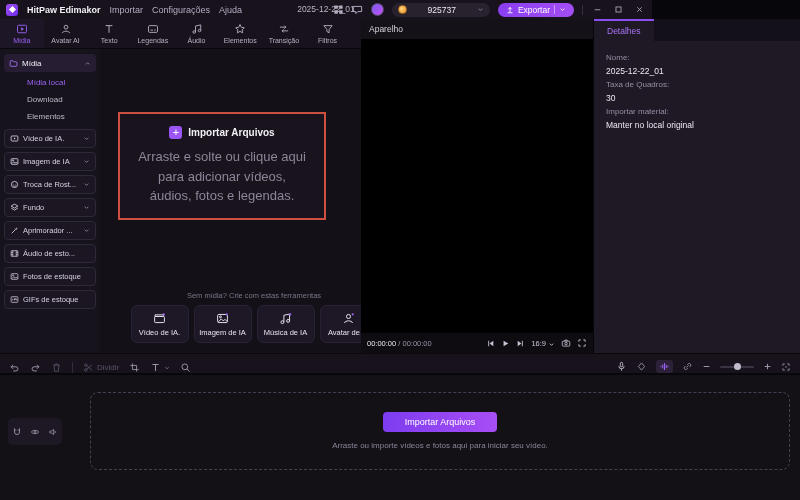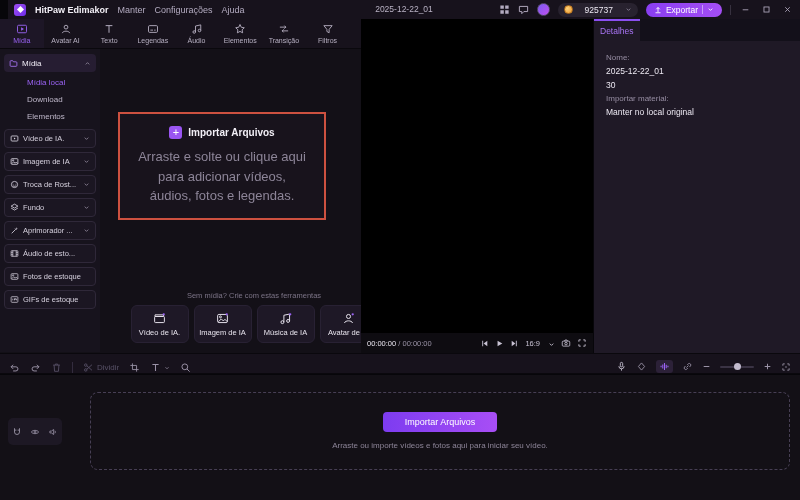--- a/index.html
+++ b/index.html
@@ -2,34 +2,34 @@
 <html><head>
 <meta charset="utf-8">
 <style>
   * { margin:0; padding:0; box-sizing:border-box; }
   html,body { width:800px; height:500px; background:#07060a; }
   body { font-family:"Liberation Sans", sans-serif; overflow:hidden; }
   svg { display:block; flex:none; }
   .app { position:relative; width:800px; height:500px; background:#07060a; color:#d8d3e0; }
 
   
-  .titlebar { position:absolute; top:0; left:8px; width:792px; height:19px; background:#17121c;
+  .titlebar { position:absolute; top:0; left:0; width:652px; height:19px; background:#17121c;
     display:flex; align-items:center; padding:0 6px; gap:9px; font-size:9px; }
   .logo { width:12px; height:12px; border-radius:3px; background:linear-gradient(135deg,#a050f2,#6d2ce8);
     display:flex; align-items:center; justify-content:center; }
   .logo i { width:5px; height:5px; background:#fff; transform:rotate(45deg); display:block; }
   .appname { color:#f2eff6; font-weight:bold; white-space:nowrap; }
   .menu { color:#b3abc0; cursor:default; white-space:nowrap; }
   .project-name { position:absolute; left:50%; top:0; transform:translateX(-50%); height:19px; line-height:19px;
     color:#b9b2c4; font-size:8.5px; }
   .tb-right { margin-left:auto; display:flex; align-items:center; gap:8px; }
   .tb-ic { color:#b3abc0; }
   .avatar { width:13px; height:13px; border-radius:50%; background:linear-gradient(135deg,#7a5cf0,#c04ff0);
     border:1px solid #5a4d70; }
-  .coin-pill { display:flex; align-items:center; gap:12px; background:#28222f; border-radius:9px;
+  .coin-pill { display:flex; align-items:center; gap:21px; background:#28222f; border-radius:9px;
     padding:2px 6px; color:#ece8f2; font-size:8.5px; }
   .coin { width:9px; height:9px; border-radius:50%;
     background:radial-gradient(circle at 35% 35%, #ffd27a, #e8962e); border:1px solid #b9741f; }
   .export-btn { display:flex; align-items:center; gap:4px; background:linear-gradient(90deg,#8a3ef2,#a44ef5);
     color:#fff; border-radius:9px; padding:2px 8px; font-size:8.5px; cursor:pointer; }
   .export-btn .bar { width:1px; height:9px; background:rgba(255,255,255,.45); }
   .vsep-t { width:1px; height:10px; background:#37313f; }
   .win { color:#b3abc0; width:13px; display:flex; justify-content:center; }
 
   
@@ -72,27 +72,27 @@
   
   .preview-panel { position:absolute; top:19px; left:361px; width:232px; height:334px; background:#0e0c11;
     display:flex; flex-direction:column; }
   .preview-header { height:20px; background:#141118; display:flex; align-items:center; padding:0 8px;
     font-size:8.5px; color:#d8d3e0; }
   .video-area { flex:1; background:#000; }
   .preview-controls { height:20px; display:flex; align-items:center; padding:0 6px; gap:5px;
     background:#0e0c11; font-size:7.5px; color:#9a93a6; }
   .t-cur { color:#e8e4ee; }
   .transport { margin-left:auto; display:flex; align-items:center; gap:6px; color:#c9c3d4; }
-  .aspect { display:flex; align-items:flex-end; gap:8px; color:#c9c3d4; cursor:pointer; }
+  .aspect { display:flex; align-items:flex-end; gap:2px; color:#c9c3d4; cursor:pointer; }
 
   
   .details-panel { position:absolute; top:19px; left:594px; width:206px; height:334px; background:#1f1926;
     display:flex; flex-direction:column; }
   .details-tabs { height:22px; background:#13101a; display:flex; }
-  .dtab { padding:0 6px; display:flex; align-items:center; font-size:8.5px; color:#a974f5;
+  .dtab { padding:0 13px; display:flex; align-items:center; font-size:8.5px; color:#a974f5;
     background:#1f1926; border-top:2px solid #8b4ff0; cursor:pointer; }
   .details-body { padding:12px 12px; display:flex; flex-direction:column; gap:4px; font-size:8px; }
   .f-label { color:#968da2; margin-bottom:4px; }
   .f-value { color:#ece8f2; font-size:8.5px; }
 
   
   .tl-toolbar { position:absolute; top:353px; left:0; width:800px; height:21px; background:#17121c;
     border-top:1px solid #0a080d; border-bottom:1px solid #0a080d;
     display:flex; align-items:flex-end; padding:0 9px; gap:10px; color:#9a92a6; }
   .tbtn { display:flex; align-items:center; gap:3px; font-size:8px; color:#9a92a6; cursor:pointer; }
@@ -118,21 +118,21 @@
 </head>
 <body>
 
 <div class="app">
 
   <div class="titlebar">
     <span class="logo">
         <i></i>
       </span>
     <span class="appname">HitPaw Edimakor</span>
-    <span class="menu">Manter</span>
+    <span class="menu">Importar</span>
     <span class="menu">Configurações</span>
     <span class="menu">Ajuda</span>
     <span class="project-name">2025-12-22_01</span>
     <span class="tb-right">
       <svg class="tb-ic" width="11" height="11" viewBox="0 0 16 16" fill="currentColor">
           <path d="M2 2h5v5H2zM9 2h5v5H9zM2 9h5v5H2zM9 9h5v5H9z"></path>
         </svg>
       <svg class="tb-ic" width="11" height="11" viewBox="0 0 16 16" fill="none" stroke="currentColor" stroke-width="1.4">
           <path d="M2 3.5h12v7.5H8.5L5.5 14v-3H2z"></path>
         </svg>
@@ -375,20 +375,23 @@
                 <circle cx="13.2" cy="2.8" r="1.4" fill="#9b63f5" stroke="none"></circle>
               </svg>
             <span>Avatar de IA</span>
           </div>
         </div>
       </div>
     </div>
   </div>
 
   <div class="preview-panel">
+    <div class="preview-header">
+      <span>Aparelho</span>
+    </div>
     <div class="video-area"></div>
     <div class="preview-controls">
       <span class="time">
         <span class="t-cur">00:00:00</span>
         <span>/</span>
         <span>00:00:00</span>
       </span>
       <span class="transport">
         <svg width="9" height="9" viewBox="0 0 16 16" fill="currentColor">
             <path d="M4 3h1.6v10H4z"></path>
@@ -422,20 +425,21 @@
   <div class="details-panel">
     <div class="details-tabs">
       <div class="dtab">Detalhes</div>
     </div>
     <div class="details-body">
       <div class="field">
         <div class="f-label">Nome:</div>
         <div class="f-value">2025-12-22_01</div>
       </div>
       <div class="field">
+        <div class="f-label">Taxa de Quadros:</div>
         <div class="f-value">30</div>
       </div>
       <div class="field">
         <div class="f-label">Importar material:</div>
         <div class="f-value">Manter no local original</div>
       </div>
     </div>
   </div>
 
   <div class="tl-toolbar">

